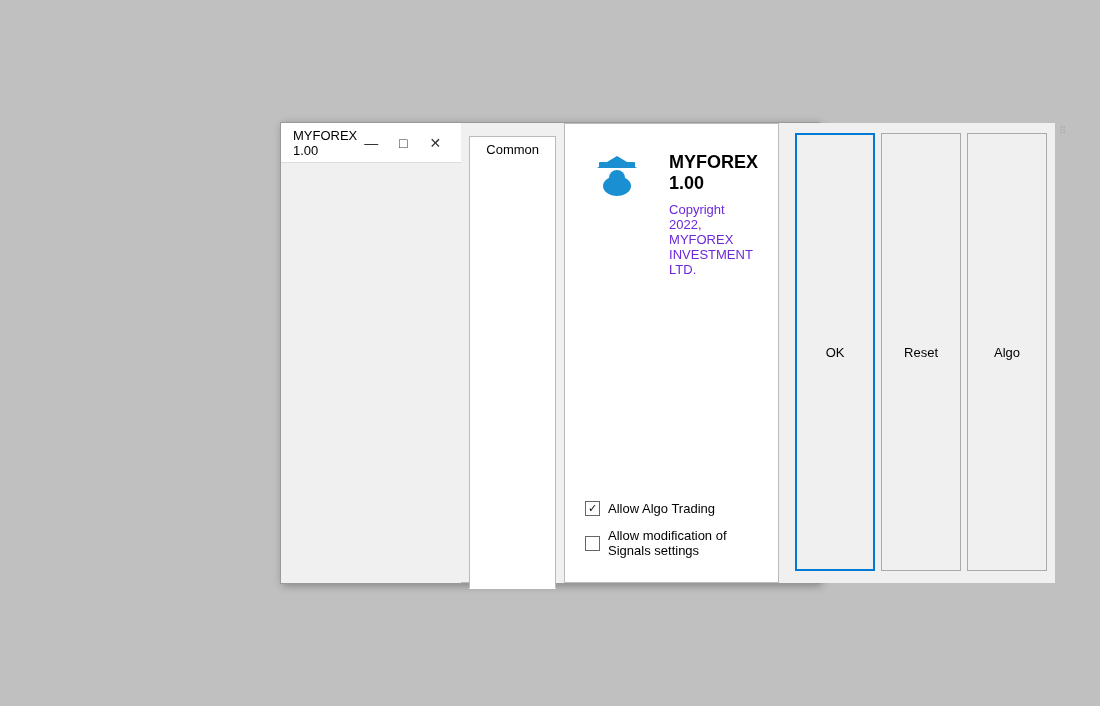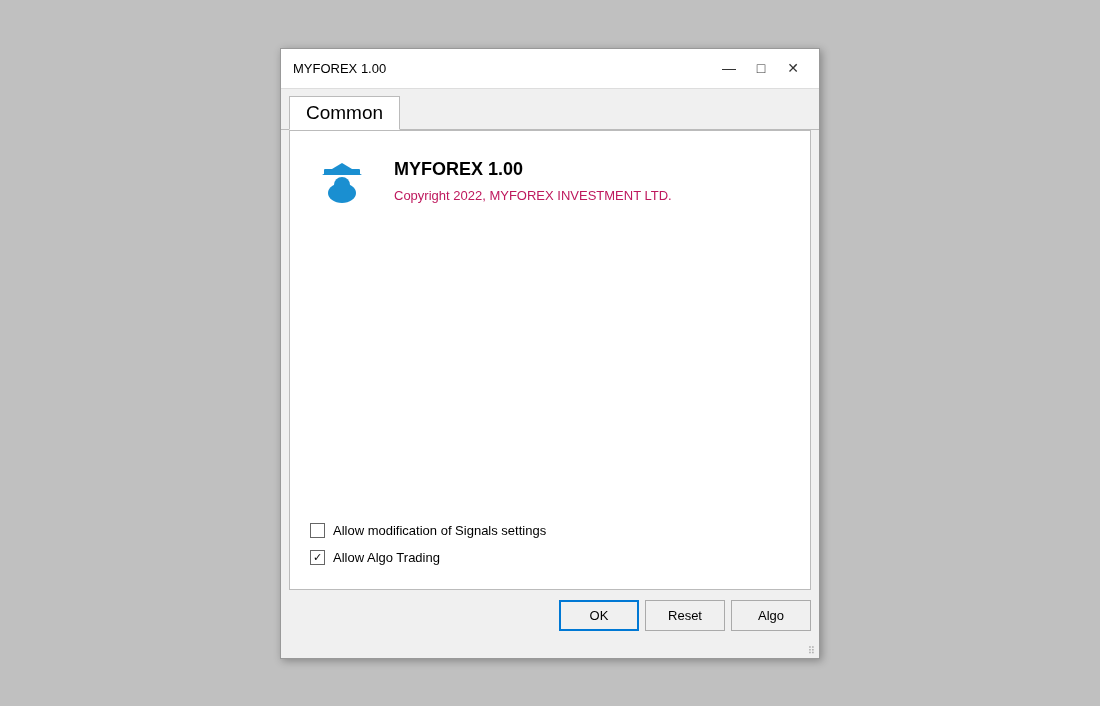--- a/index.html
+++ b/index.html
@@ -17,21 +17,21 @@
       height: 706px;
       font-family: 'Segoe UI', Tahoma, Geneva, Verdana, sans-serif;
     }
 
     .window {
       width: 540px;
       background: #f0f0f0;
       border: 1px solid #999;
       box-shadow: 2px 2px 8px rgba(0,0,0,0.3);
       display: flex;
-      flex-direction: column;
+      flex-direction: row;
     }
 
     .title-bar {
       background: #ffffff;
       padding: 8px 12px;
       display: flex;
       align-items: center;
       justify-content: space-between;
       border-bottom: 1px solid #ddd;
       height: 40px;
@@ -63,27 +63,27 @@
 
     .tab-bar {
       background: #f0f0f0;
       padding: 6px 0 0 8px;
       display: flex;
       border-bottom: 1px solid #bbb;
     }
 
     .tab {
       padding: 5px 16px;
-      font-size: 19px;
+      font-size: 13px;
       background: #ffffff;
       border: 1px solid #bbb;
       border-bottom: none;
       cursor: pointer;
       position: relative;
-      top: 1px;
+      top: 7px;
       color: #000;
     }
 
     .tab.active {
       background: #ffffff;
       border-bottom: 1px solid #ffffff;
       z-index: 1;
     }
 
     .content-area {
@@ -116,21 +116,21 @@
 
     .app-name {
       font-size: 18px;
       font-weight: 700;
       color: #000;
       margin-bottom: 8px;
     }
 
     .app-copyright {
       font-size: 13px;
-      color: #be185d;
+      color: #6d28d9;
     }
 
     .spacer {
       flex: 1;
     }
 
     .checkboxes {
       display: flex;
       flex-direction: column;
       gap: 12px;
@@ -230,26 +230,26 @@
       <div class="app-details">
         <div class="app-name">MYFOREX 1.00</div>
         <div class="app-copyright">Copyright 2022, MYFOREX INVESTMENT LTD.</div>
       </div>
     </div>
 
     <div class="spacer"></div>
 
     <div class="checkboxes">
       <label class="checkbox-row">
+        <div class="checkbox-input checked"></div>
+        <span>Allow Algo Trading</span>
+      </label>
+      <label class="checkbox-row">
         <div class="checkbox-input"></div>
         <span>Allow modification of Signals settings</span>
-      </label>
-      <label class="checkbox-row">
-        <div class="checkbox-input checked"></div>
-        <span>Allow Algo Trading</span>
       </label>
     </div>
   </div>
 
   <div class="footer">
     <button class="footer-btn primary">OK</button>
     <button class="footer-btn">Reset</button>
     <button class="footer-btn">Algo</button>
   </div>
 

